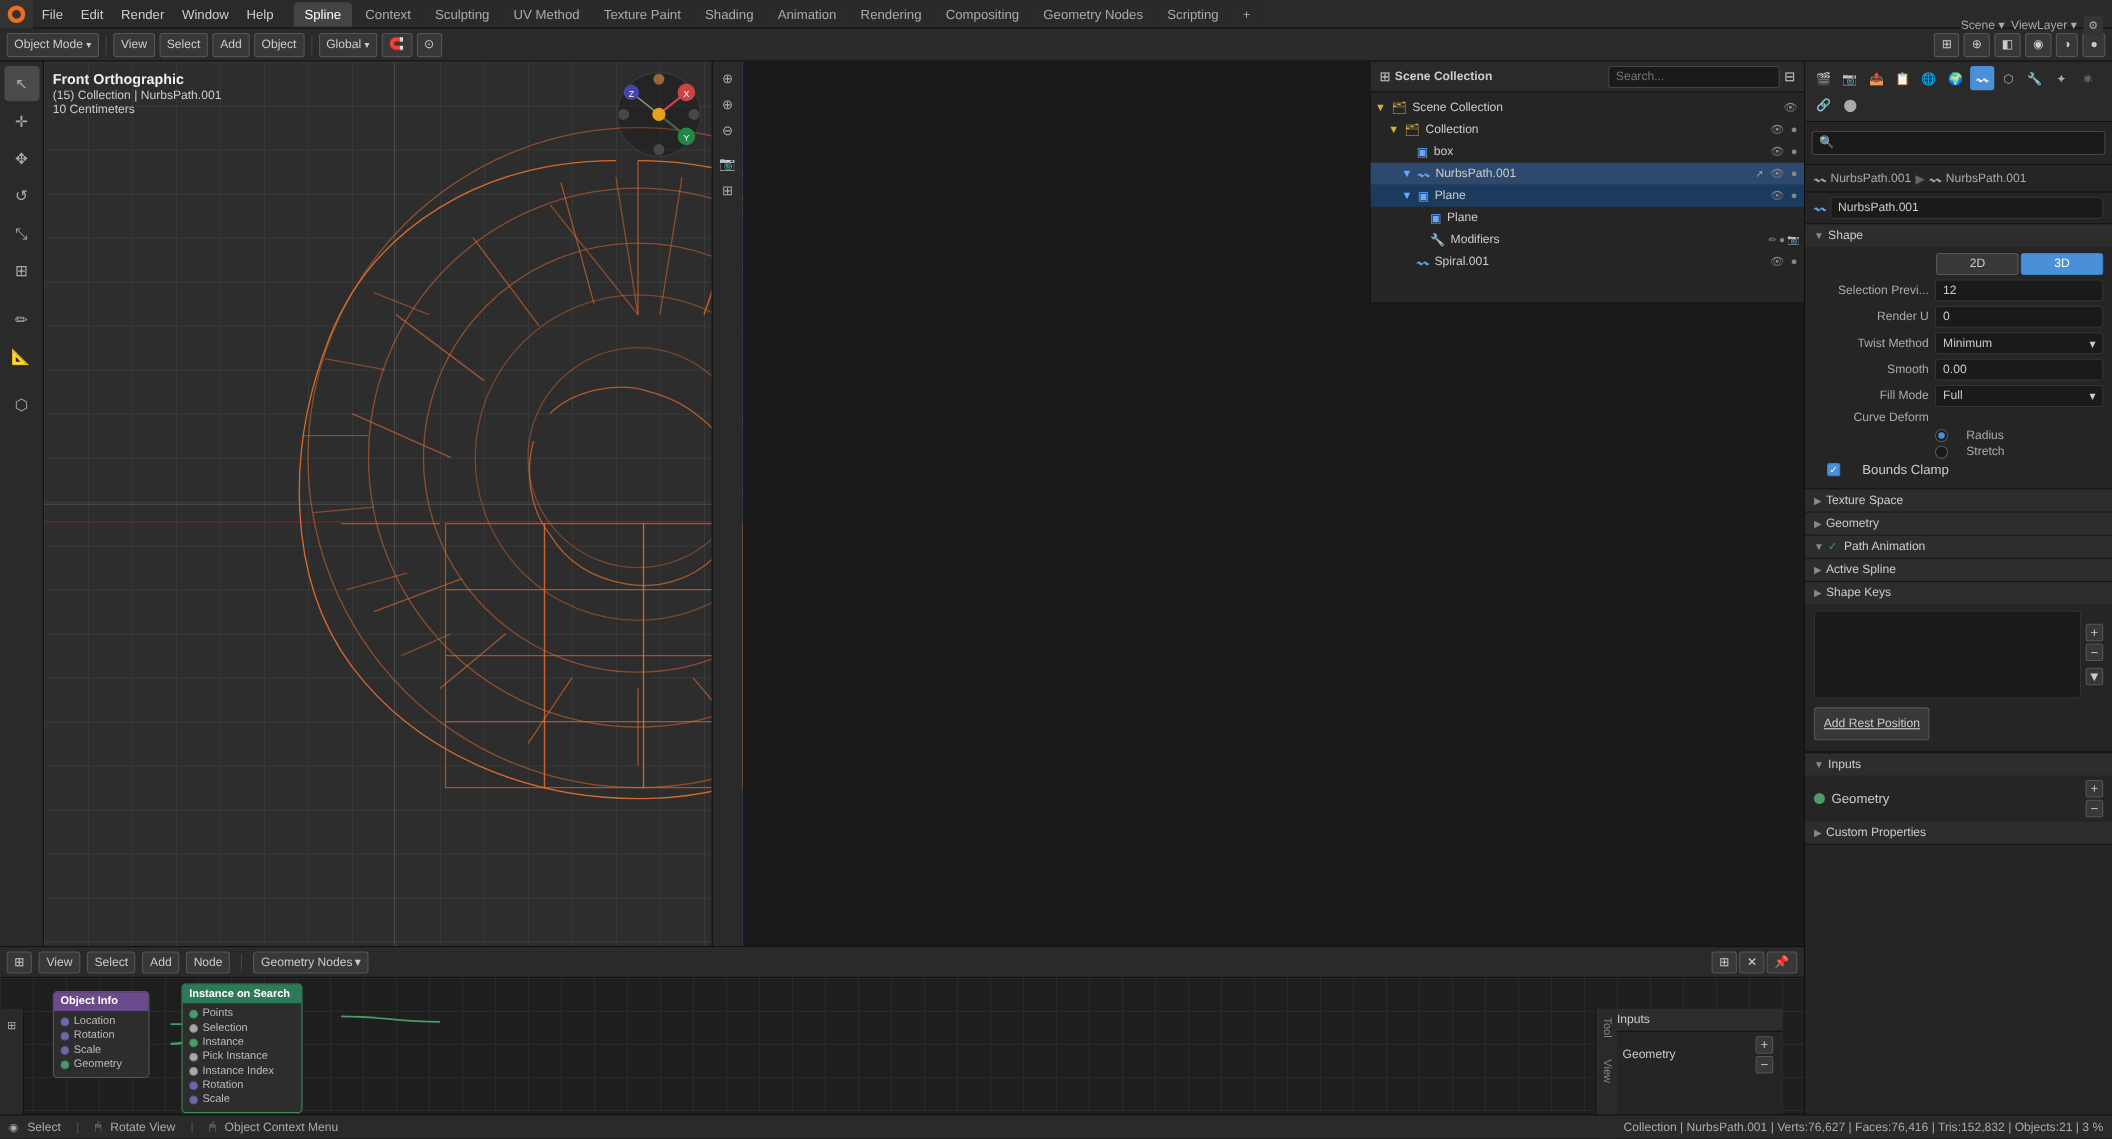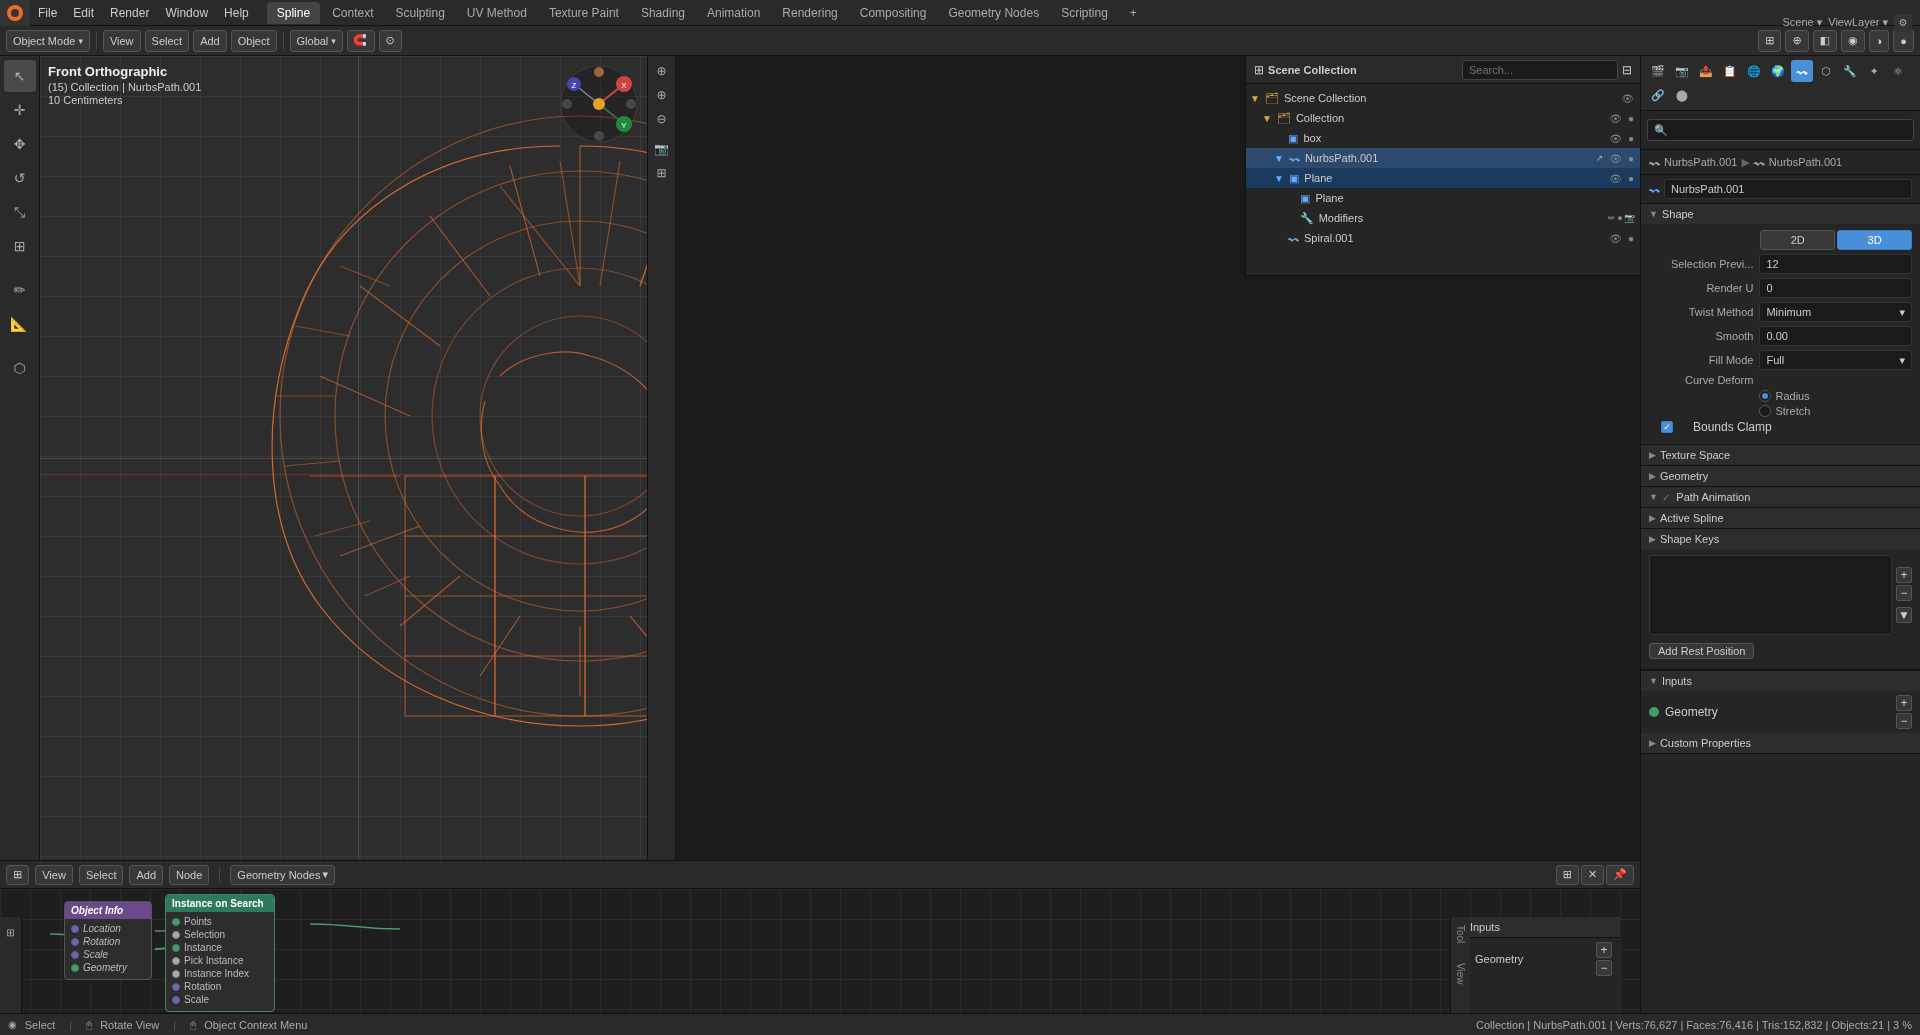--- a/index.html
+++ b/index.html
@@ -554,21 +554,21 @@
 
     .dropdown-value {
       display: flex;
       align-items: center;
       justify-content: space-between;
       padding: 0 6px;
     }
     .curve-deform-item {
       display: flex;
       align-items: flex-start;
-      gap: 4px;
+      gap: 16px;
       font-size: 11px;
       color: #aaa;
     }
     .radio-btn {
       width: 12px;
       height: 12px;
       border-radius: 50%;
       border: 1px solid #555;
       background: #1a1a1a;
       display: flex;
@@ -1079,21 +1079,21 @@
         <div style="display:flex;flex-direction:column;gap:2px;">
           <div class="add-btn">+</div>
           <div class="minus-btn">−</div>
           <div style="margin-top:4px;">
             <div class="add-btn">▼</div>
           </div>
         </div>
       </div>
 
       <div style="display:flex;align-items:center;gap:4px;padding:4px 0;">
-        <div style="height:16px;padding:0 8px;background:#383838;border:1px solid #555;border-radius:3px;color:#ccc;font-size:11px;display:flex;align-items:center;cursor:pointer;">Add Rest Position</div>
+        <div style="height:30px;padding:0 8px;background:#383838;border:1px solid #555;border-radius:3px;color:#ccc;font-size:11px;display:flex;align-items:center;cursor:pointer;text-decoration:underline;">Add Rest Position</div>
       </div>
     </div>
   </div>
 
   <div class="inputs-section">
     <div class="inputs-header">
       <span class="collapse-arrow">▼</span>
       <span>Inputs</span>
     </div>
     <div class="geo-input-row">
@@ -1144,21 +1144,21 @@
     <svg style="position:absolute;top:0;left:0;width:100%;height:100%;pointer-events:none;">
 
       <path d="M 155,60 C 180,60 185,50 210,50" stroke="#4a9a6a" stroke-width="2" fill="none"></path>
       <path d="M 155,42 C 190,42 200,40 215,35" stroke="#4a9a6a" stroke-width="1.5" fill="none"></path>
 
       <path d="M 50,45 C 90,45 100,55 130,58" stroke="#4a9a6a" stroke-width="1.5" fill="none"></path>
 
       <path d="M 310,35 C 350,35 360,40 400,40" stroke="#4a9a6a" stroke-width="1.5" fill="none"></path>
     </svg>
 
-    <div class="node-box" style="left:64px;top:12px;min-width:88px;font-style:italic;">
+    <div class="node-box" style="left:48px;top:12px;min-width:88px;">
       <div class="node-header" style="background:#6a4a8a;">Object Info</div>
       <div class="node-content">
         <div class="node-row">
           <div class="node-socket socket-vec"></div>
           <span>Location</span>
         </div>
         <div class="node-row">
           <div class="node-socket socket-vec"></div>
           <span>Rotation</span>
         </div>

